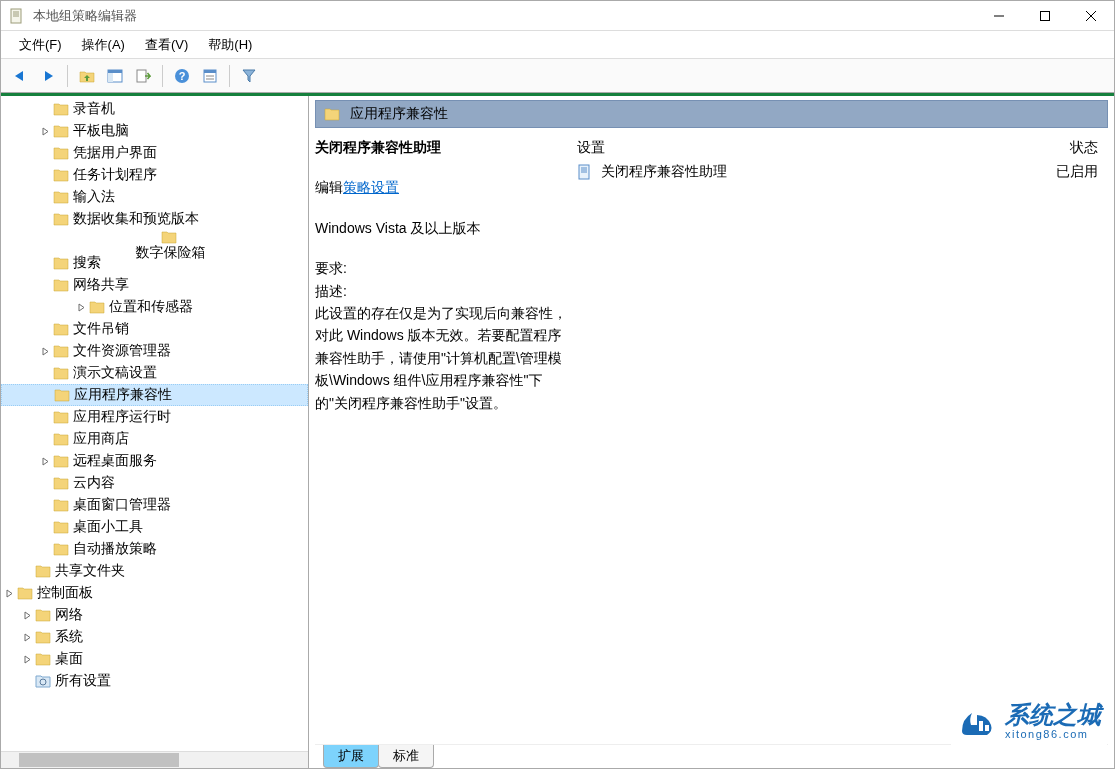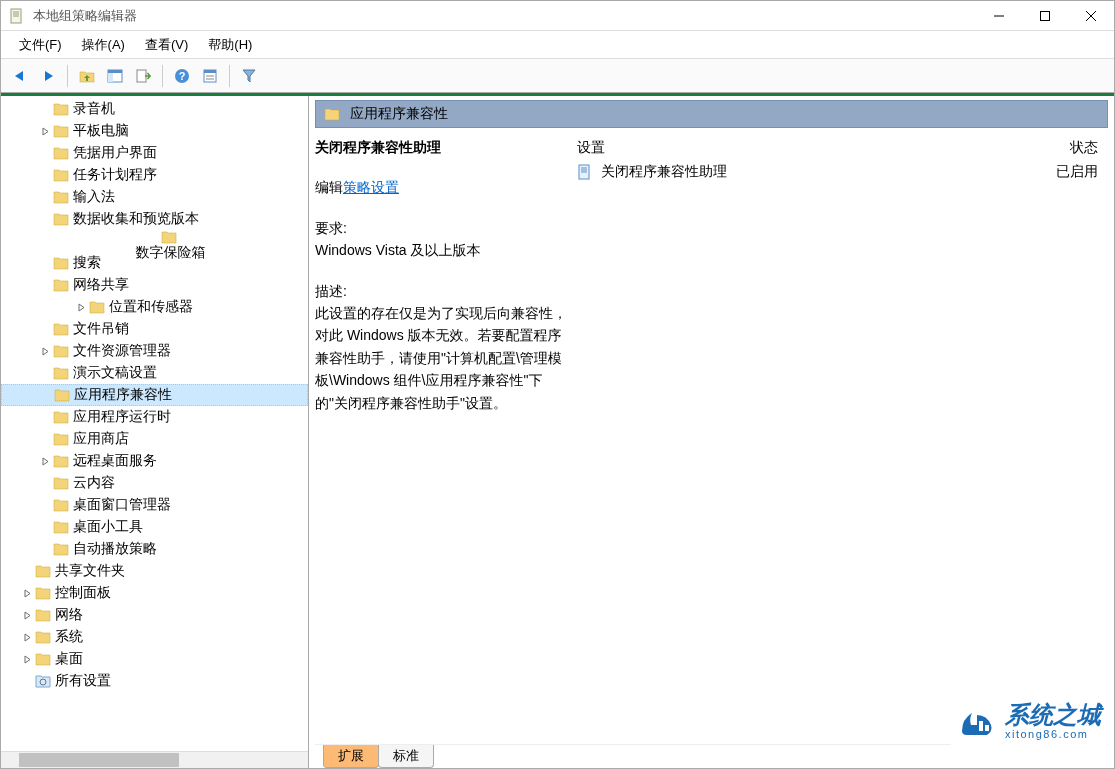--- a/index.html
+++ b/index.html
@@ -41,21 +41,21 @@
 .list-panel { flex: 1; display: flex; flex-direction: column; }
 .list-header { display: flex; height: 24px; align-items: center; font-size: 14px; }
 .list-header-col1 { flex: 1; }
 .list-header-col2 { width: 60px; text-align: right; padding-right: 10px; }
 .list-row { display: flex; height: 24px; align-items: center; font-size: 14px; }
 .list-icon { width: 16px; height: 16px; margin-right: 8px; display: inline-flex; }
 .list-row-col1 { flex: 1; display: flex; align-items: center; }
 .list-row-col2 { width: 60px; text-align: right; padding-right: 10px; }
 .tabs { height: 24px; display: flex; align-items: flex-end; padding-left: 8px; margin: 0 6px; border-top: 1px solid #eee; }
 .tab { padding: 2px 14px; border: 1px solid #aaa; border-top: none; background: #f5f5f5; font-size: 13px; cursor: pointer; border-radius: 0 0 4px 4px; margin-right: -1px; }
-.tab.active { background: #fdba74; }
+.tab.active { background: #7dd3fc; }
 .statusbar { height: 24px; border-top: 1px solid #aaa; padding: 0 8px; display: flex; align-items: center; font-size: 13px; }
 .watermark { position: absolute; right: 8px; bottom: 24px; display: flex; align-items: center; gap: 8px; background: #fff; padding: 4px 6px; }
 .wm-logo { width: 40px; height: 40px; }
 .wm-text { display: flex; flex-direction: column; line-height: 1; }
 .wm-text-main { font-size: 24px; font-weight: bold; font-style: italic; color: #1b6bb5; }
 .wm-text-sub { font-size: 11px; color: #1b6bb5; letter-spacing: 1.5px; margin-top: 2px; }
 </style>
 </head>
 <body>
 
@@ -317,21 +317,21 @@
               </svg></span>
             <span class="tree-label">自动播放策略</span>
           </div>
           <div class="tree-item" style="padding-left: 18px;">
             <span class="expander"></span>
             <span class="folder-icon"><svg width="16" height="14" viewBox="0 0 16 14">
                 <path class="folder-svg" d="M1 2 L6 2 L7 3 L15 3 L15 13 L1 13 Z"></path>
               </svg></span>
             <span class="tree-label">共享文件夹</span>
           </div>
-          <div class="tree-item" style="padding-left: 18px;">
+          <div class="tree-item" style="">
             <span class="expander">
               <svg width="9" height="9">
                 <path d="M2 1 L7 4.5 L2 8 Z" fill="none" stroke="#6d6d6d"></path>
               </svg>
             </span>
             <span class="folder-icon"><svg width="16" height="14" viewBox="0 0 16 14">
                 <path class="folder-svg" d="M1 2 L6 2 L7 3 L15 3 L15 13 L1 13 Z"></path>
               </svg></span>
             <span class="tree-label">控制面板</span>
           </div>
@@ -389,22 +389,22 @@
             </svg></span>
         <span>应用程序兼容性</span>
       </div>
 
       <div class="content-body">
         <div class="desc-panel">
           <div class="desc-title">关闭程序兼容性助理</div>
           <div class="desc-edit">
             <span>编辑</span><a class="desc-link">策略设置</a>
           </div>
+          <div style="margin-bottom:18px;">Windows Vista 及以上版本</div>
           <div>要求:</div>
-          <div style="margin-bottom:18px;">Windows Vista 及以上版本</div>
           <div>描述:</div>
           <div>此设置的存在仅是为了实现后向兼容性，对此 Windows 版本无效。若要配置程序兼容性助手，请使用"计算机配置\管理模板\Windows 组件\应用程序兼容性"下的"关闭程序兼容性助手"设置。</div>
         </div>
 
         <div class="list-panel">
           <div class="list-header">
             <div class="list-header-col1">设置</div>
             <div class="list-header-col2">状态</div>
           </div>
           <div id="list-rows">

